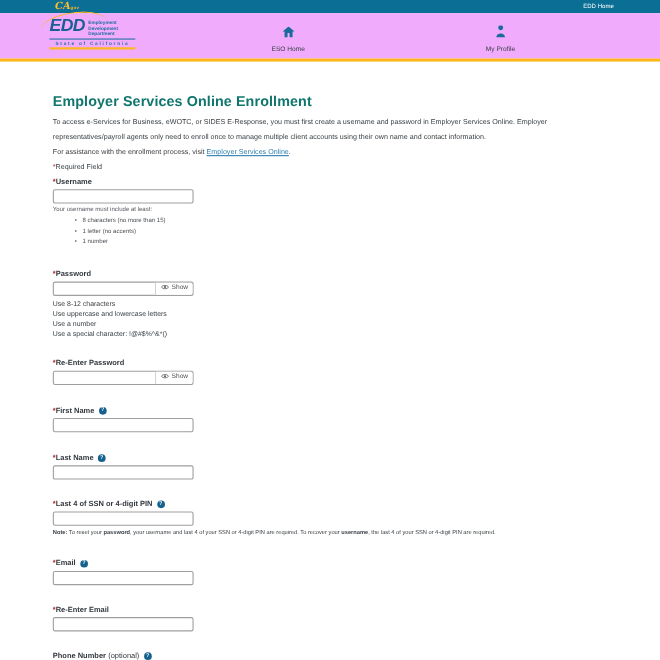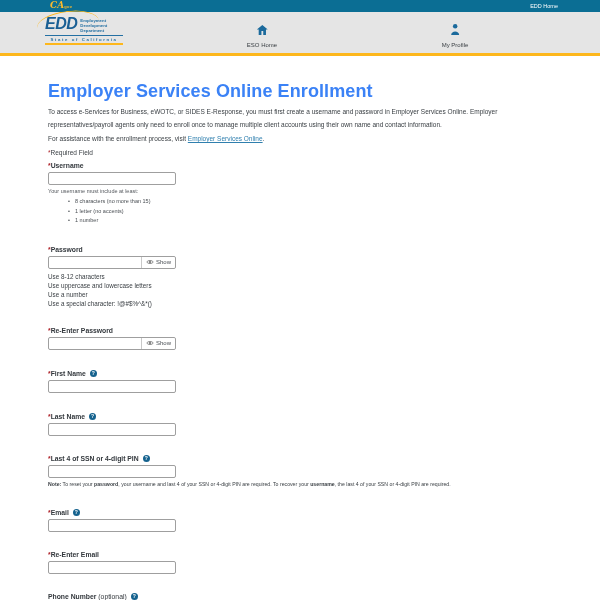--- a/index.html
+++ b/index.html
@@ -9,21 +9,21 @@
   
   .topbar { height: 12px; background: #0b6e94; display: flex; align-items: center;
     justify-content: space-between; padding: 0 42px 0 50px; }
   .ca-brand { color: #fdbb2d; font-family: "DejaVu Serif", serif; font-style: italic;
     font-weight: bold; font-size: 9px; line-height: 10px; }
   .ca-brand .gov { font-size: 4px; font-family: "Liberation Sans", sans-serif;
     font-style: normal; letter-spacing: .3px; }
   .topbar-link { color: #ffffff; font-size: 5.5px; }
 
   
-  .header { height: 41px; position: relative; background: #e5e5e5; }
+  .header { height: 41px; position: relative; background: #f0abfc; }
   .edd-logo { position: absolute; left: 45px; top: 4px; width: 78px; cursor: pointer; }
   .edd-swoosh { position: absolute; top: -5px; left: -8px; width: 62px; height: 26px;
     border: 0; border-top: 1.6px solid #fdb71c; border-radius: 50%;
     transform: rotate(-7deg); pointer-events: none; }
   .edd-row { display: flex; align-items: flex-start; }
   .edd-acronym { font-size: 16px; font-weight: bold; font-style: italic;
     color: #1a5f94; line-height: 15px; letter-spacing: -0.5px; }
   .edd-lines { display: flex; flex-direction: column; font-size: 4.3px; font-weight: bold;
     color: #2470a3; line-height: 5.2px; margin-left: 3px; margin-top: 2px; }
   .edd-state { margin-top: 1px; border-top: 1px solid #2470a3; border-bottom: 2px solid #fdb71c;
@@ -31,21 +31,21 @@
     padding: 1px 0 1.5px; text-align: center; white-space: nowrap; }
   .nav-item { position: absolute; top: 9px; transform: translateX(-50%);
     display: flex; flex-direction: column; align-items: center; gap: 3px; cursor: pointer; }
   .nav-item.home { left: 262px; }
   .nav-item.profile { left: 455px; }
   .nav-label { font-size: 6px; color: #3b4045; }
   .gold-bar { height: 3px; background: #fdb71c; }
 
   
   .main { padding: 28px 48px 0 48px; }
-  h1 { font-size: 18px; line-height: 15px; font-weight: 600; color: #3b82f6;
+  h1 { font-size: 13px; line-height: 15px; font-weight: 600; color: #0f766e;
     margin-bottom: 6px; letter-spacing: .1px; }
   .intro { font-size: 6.5px; line-height: 13px; margin-bottom: 4px; color: #3b4045; }
   .assist { font-size: 6.5px; line-height: 8px; margin-bottom: 6px; }
   .assist a { color: #2f7fae; text-decoration: underline; cursor: pointer; }
   .required-note { font-size: 6.5px; line-height: 8px; margin-bottom: 5px; }
   .asterisk { color: #b0232a; }
 
   .group { margin-top: 0; }
   .field-label { font-size: 6.8px; line-height: 8px; font-weight: bold; color: #33383d;
     display: flex; align-items: center; }

